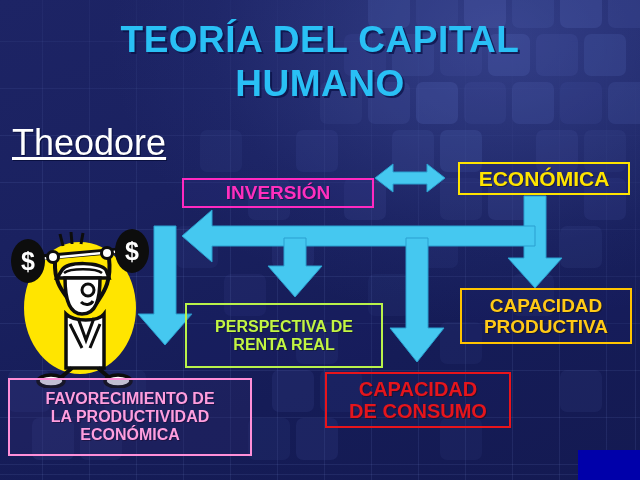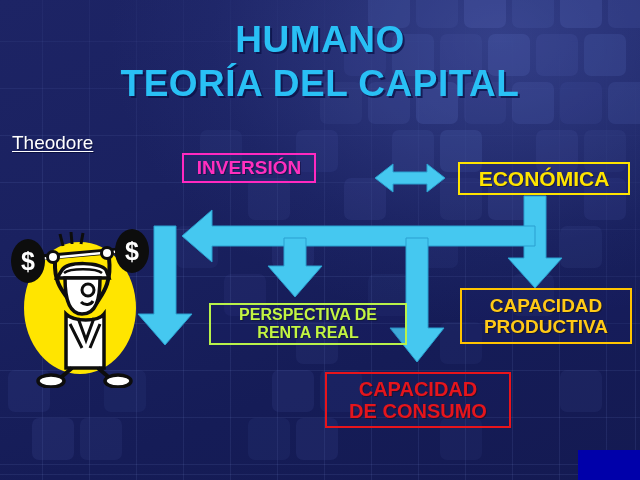--- a/index.html
+++ b/index.html
@@ -26,50 +26,49 @@
   
   #title{
     position:absolute;left:0;top:18px;width:640px;text-align:center;
     color:#29c0f5;font-size:37px;font-weight:bold;line-height:44px;
     letter-spacing:.5px;
     text-shadow:2px 2px 0 rgba(10,18,70,.75);
   }
   
   #author{
     position:absolute;left:12px;top:126px;width:200px;
-    color:#ffffff;font-size:19px;line-height:34px;font-weight:400;
+    color:#ffffff;font-size:36px;line-height:34px;font-weight:400;
     text-shadow:1px 1px 0 rgba(8,14,60,.9);
   }
   #author span{display:block;text-decoration:underline;text-underline-offset:2px;}
   #author .l2{padding-left:22px;}
   
   .box{
     position:absolute;display:flex;align-items:center;justify-content:center;
     text-align:center;font-weight:bold;line-height:1.12;
     box-sizing:border-box;
   }
   .box .txt{display:block;width:100%;white-space:pre-line;}
   #box-inversion{
-    left:182px;top:153px;width:134px;height:30px;
+    left:182px;top:178px;width:192px;height:30px;
     border:2px solid #ff29c0;color:#ff2fbe;font-size:19px;
     background:rgba(40,44,120,.35);
     text-shadow:1px 1px 0 rgba(20,10,60,.6);
   }
   #box-educacion{
     left:458px;top:162px;width:172px;height:33px;
     border:2px solid #ffe400;color:#ffe400;font-size:21px;
     background:rgba(30,36,110,.25);
     text-shadow:1px 1px 0 rgba(20,18,40,.6);
   }
   #box-perspectiva{
-    left:185px;top:303px;width:198px;height:42px;
+    left:185px;top:303px;width:198px;height:65px;
     border:2px solid #b9f24a;color:#c3f542;font-size:16px;
     background:rgba(30,36,110,.18);
     text-shadow:1px 1px 0 rgba(15,25,45,.6);
-    margin-left:24px;
   }
   #box-capacidad-productiva{
     left:460px;top:288px;width:172px;height:56px;
     border:2px solid #ffc400;color:#ffc916;font-size:19px;
     background:rgba(30,36,110,.18);
     text-shadow:1px 1px 0 rgba(25,18,10,.55);
   }
   #box-favorecimiento{
     left:8px;top:378px;width:244px;height:78px;
     border:2px solid #ff8fd8;color:#ff9ede;font-size:16px;
@@ -151,22 +150,22 @@
     <div class="tile" style="left:560px;top:370px;width:42px;height:42px;opacity:.12"></div>
 
     <div class="tile" style="left:32px;top:418px;width:42px;height:42px;opacity:.16"></div>
     <div class="tile" style="left:80px;top:418px;width:42px;height:42px;opacity:.12"></div>
     <div class="tile" style="left:248px;top:418px;width:42px;height:42px;opacity:.10"></div>
     <div class="tile" style="left:296px;top:418px;width:42px;height:42px;opacity:.14"></div>
     <div class="tile" style="left:440px;top:418px;width:42px;height:42px;opacity:.09"></div>
   </div>
 
   <div id="title">
+    <div>TEORÍA DEL CAPITAL</div>
     <div>HUMANO</div>
-    <div>TEORÍA DEL CAPITAL</div>
   </div>
 
   <div id="author">
     <span class="l1">Theodore</span>
   </div>
 
   <svg id="arrows" viewBox="0 0 640 480">
 
     <g>
       <path d="M375,178 L393,164 L393,172 L427,172 L427,164 L445,178 L427,192 L427,184 L393,184 L393,192 Z" fill="#45c8f0" stroke="#2a9fd0" stroke-width="1"></path>
@@ -237,19 +236,24 @@
     <span class="txt">ECONÓMICA</span>
   </div>
   <div class="box" id="box-perspectiva">
     <span class="txt">PERSPECTIVA  DE
 RENTA REAL</span>
   </div>
   <div class="box" id="box-capacidad-productiva">
     <span class="txt">CAPACIDAD
 PRODUCTIVA</span>
   </div>
+  <div class="box" id="box-favorecimiento">
+    <span class="txt">FAVORECIMIENTO  DE
+LA PRODUCTIVIDAD
+ECONÓMICA</span>
+  </div>
   <div class="box" id="box-capacidad-consumo">
     <span class="txt">CAPACIDAD
 DE CONSUMO</span>
   </div>
 
   <div id="corner"></div>
 </div>
 
 </body></html>

